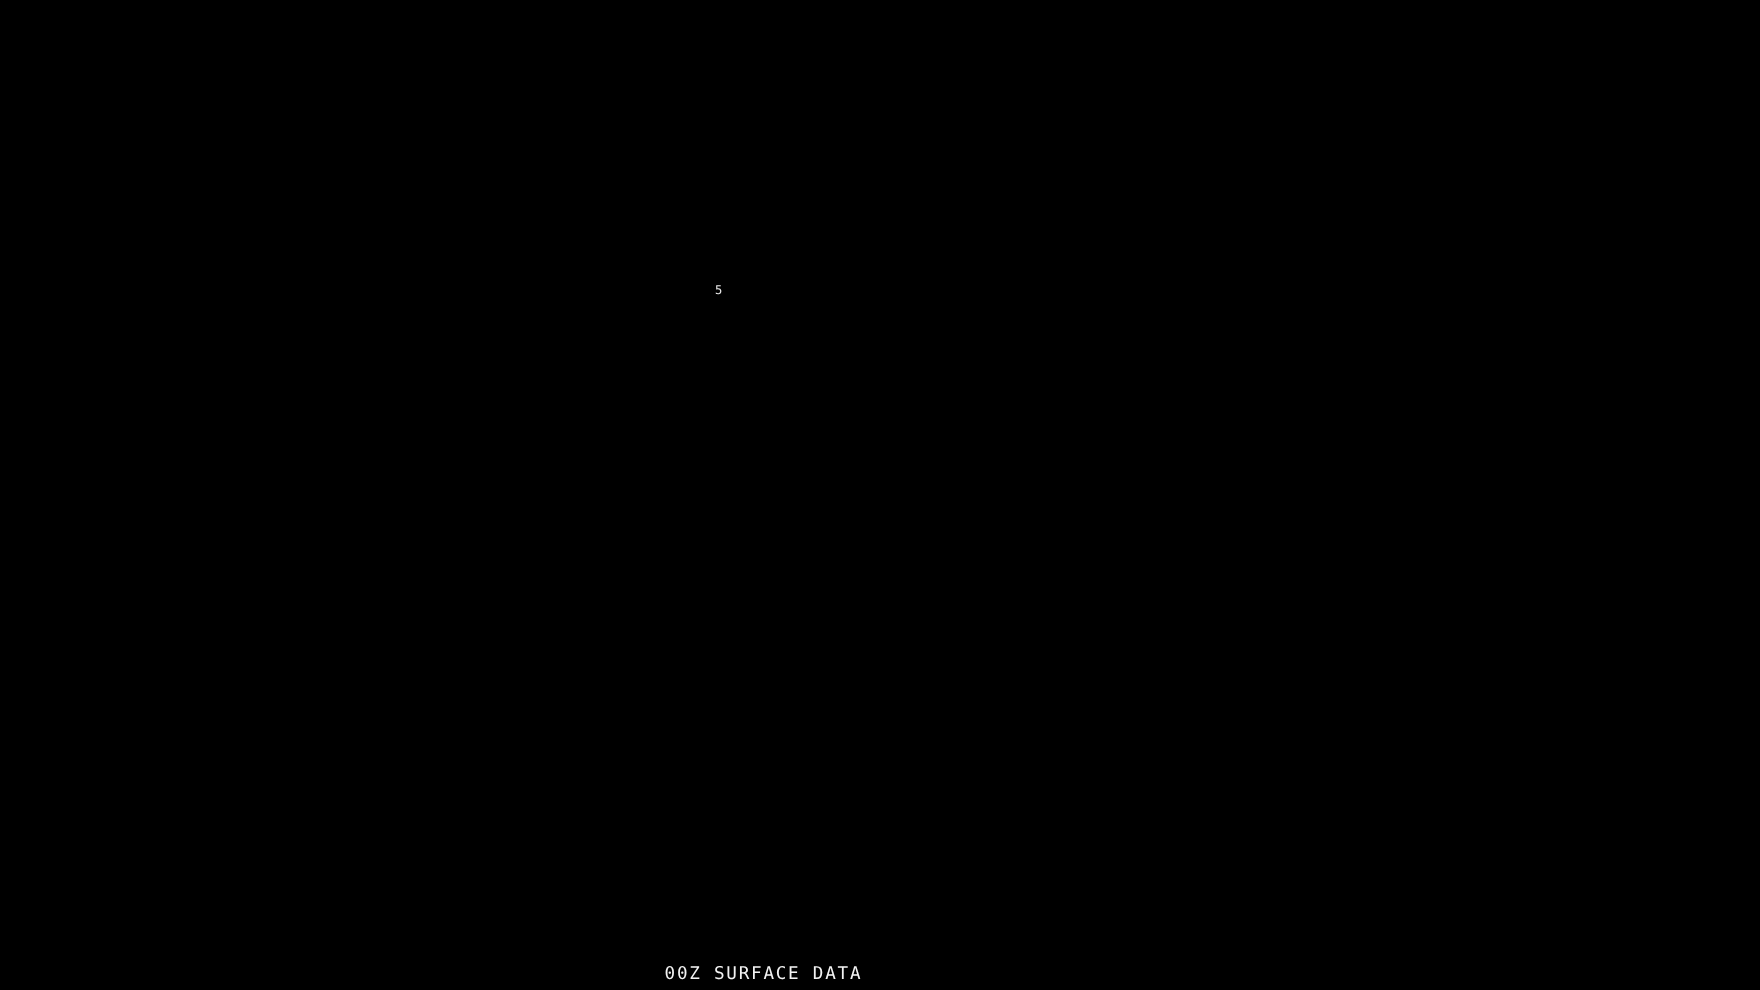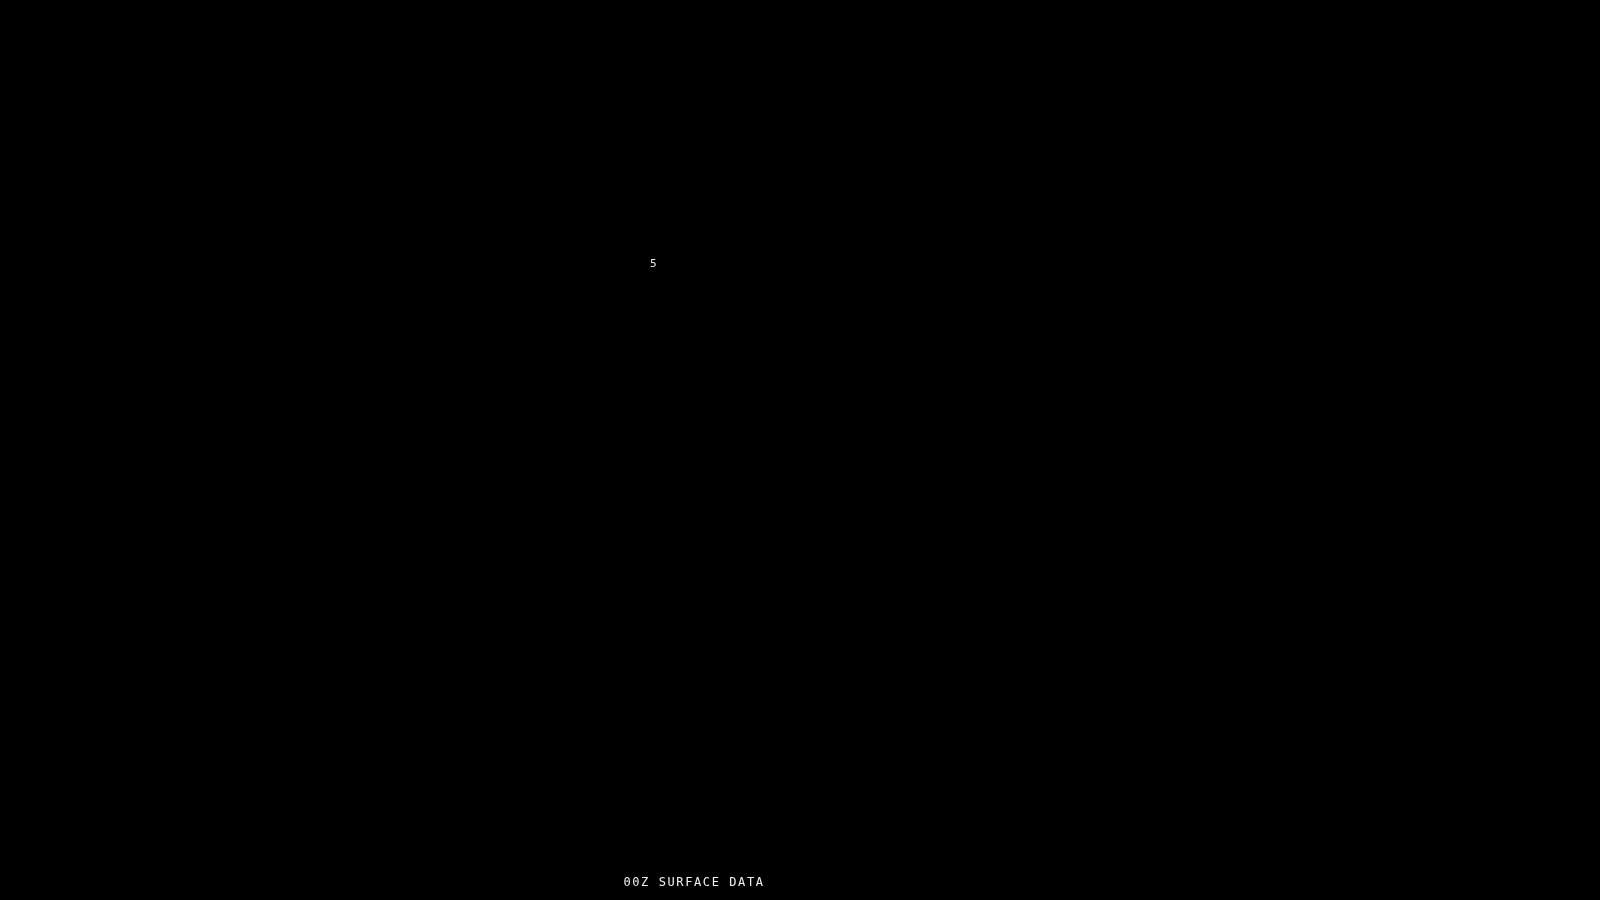--- a/index.html
+++ b/index.html
@@ -38,21 +38,21 @@
     letter-spacing: 0.5px;
   }
   #footer-caption {
     position: absolute;
     left: 0;
     top: 875px;
     width: 1388px;
     text-align: center;
     color: #f2f2f2;
     font-family: "DejaVu Sans Mono", monospace;
-    font-size: 12px;
+    font-size: 16px;
     letter-spacing: 1.6px;
     white-space: nowrap;
   }
 </style>
 </head>
 <body>
 
 <div id="canvas">
 
   <div class="map-label" id="station-5">5</div>

